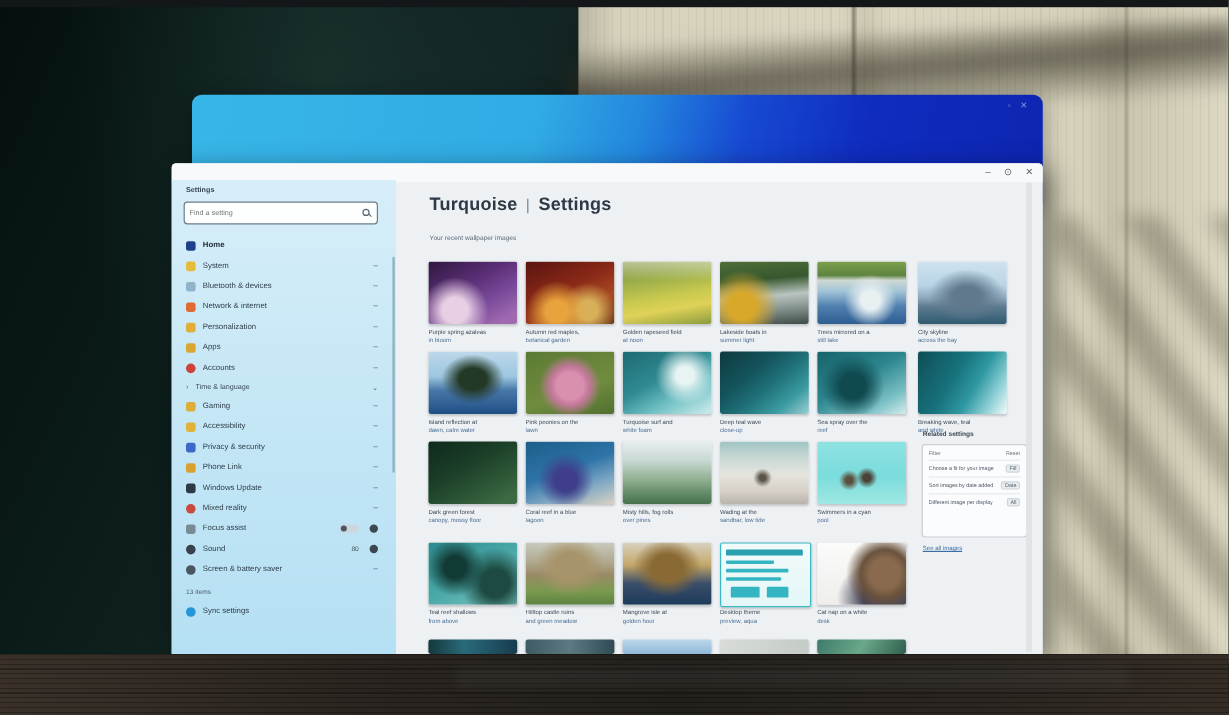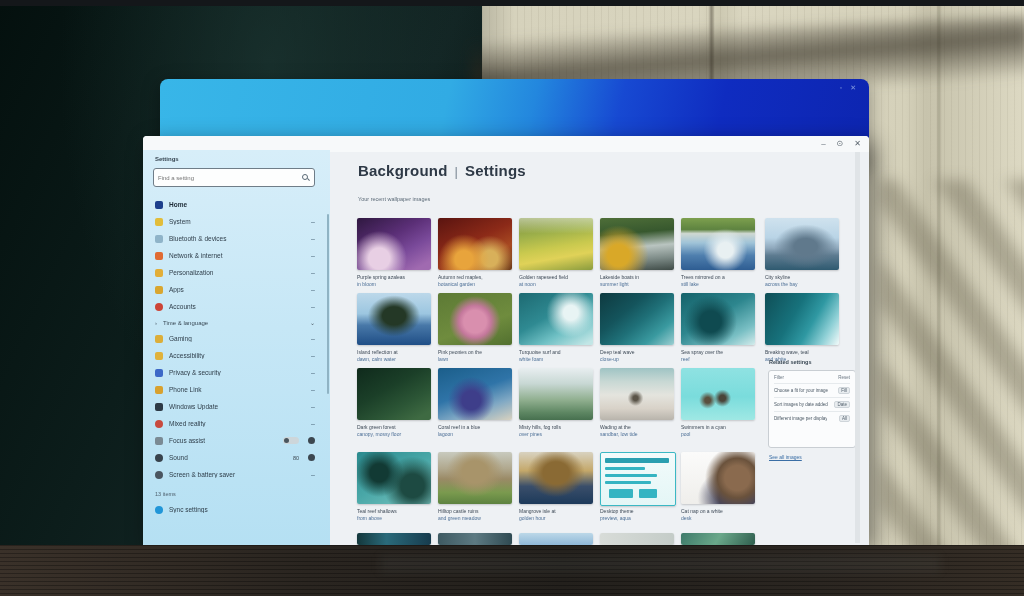--- a/index.html
+++ b/index.html
@@ -219,21 +219,21 @@
           </div>
           <div class="srow">
             <span class="ic round" style="background: rgb(33, 150, 216);"></span>
             <span class="lbl">Sync settings</span>
           </div>
         </div>
       <div class="side-scroll"></div>
     </div>
 
     <div class="main-title">
-      <span>Background</span><span class="sep">|</span><span>Settings</span>
+      <span>Turquoise</span><span class="sep">|</span><span>Settings</span>
     </div>
     <div class="main-sub">Your recent wallpaper images</div>
 
     <div class="gallery" id="gallery">
         <div class="thumb" style="left: 214px; top: 82px; background: radial-gradient(circle at 30% 78%, rgb(232, 207, 228) 0px, rgb(232, 207, 228) 16%, rgba(0, 0, 0, 0) 42%), linear-gradient(150deg, rgb(47, 24, 64) 0%, rgb(91, 47, 119) 40%, rgb(122, 74, 154) 65%, rgb(160, 106, 176) 90%);"></div>
         <div class="cap1" style="left: 214px; top: 138px;">Purple spring azaleas</div>
         <div class="cap2" style="left: 214px; top: 145px;">in bloom</div>
         <div class="thumb" style="left: 295px; top: 82px; background: radial-gradient(circle at 35% 80%, rgb(232, 164, 60) 0px, rgb(232, 164, 60) 14%, rgba(0, 0, 0, 0) 40%), radial-gradient(circle at 70% 78%, rgb(216, 176, 90) 0px, rgb(216, 176, 90) 12%, rgba(0, 0, 0, 0) 35%), linear-gradient(155deg, rgb(90, 20, 16) 0%, rgb(140, 42, 24) 45%, rgb(168, 74, 34) 70%, rgb(107, 58, 26) 100%);"></div>
         <div class="cap1" style="left: 295px; top: 138px;">Autumn red maples,</div>
         <div class="cap2" style="left: 295px; top: 145px;">botanical garden</div>

